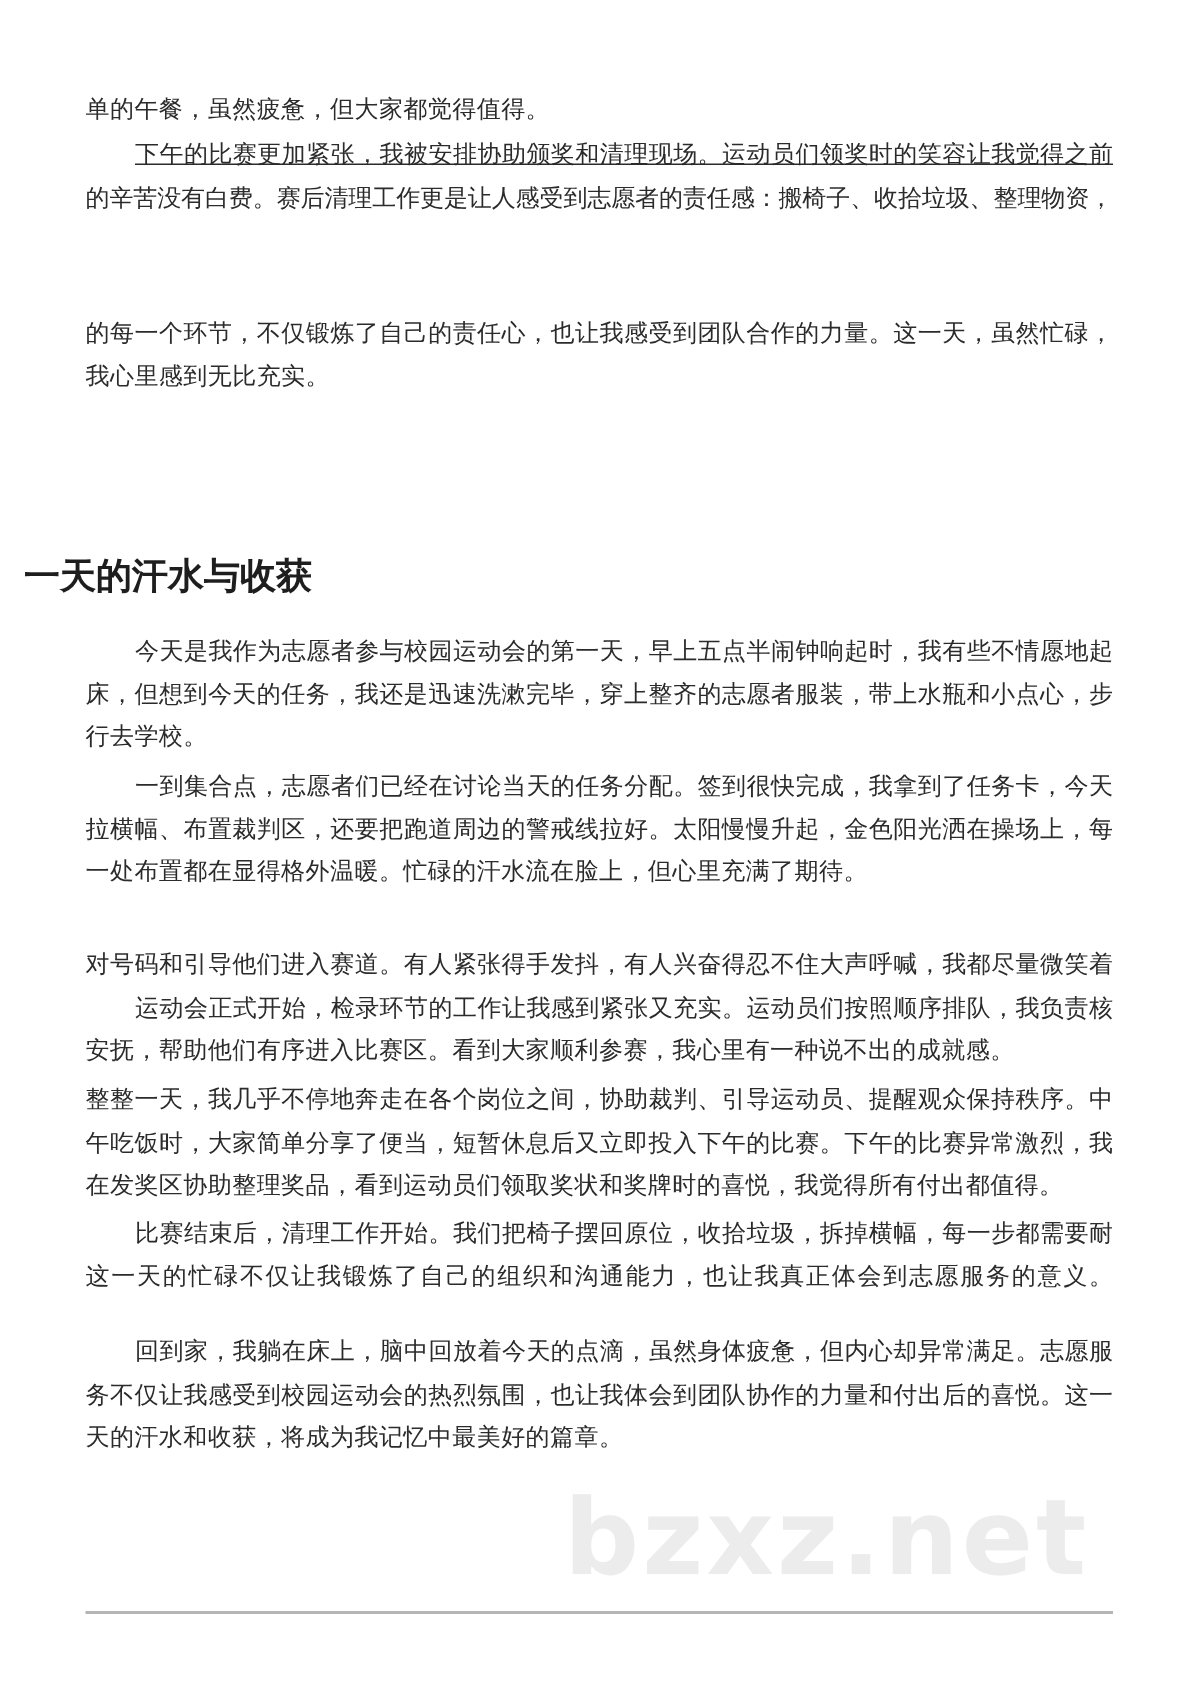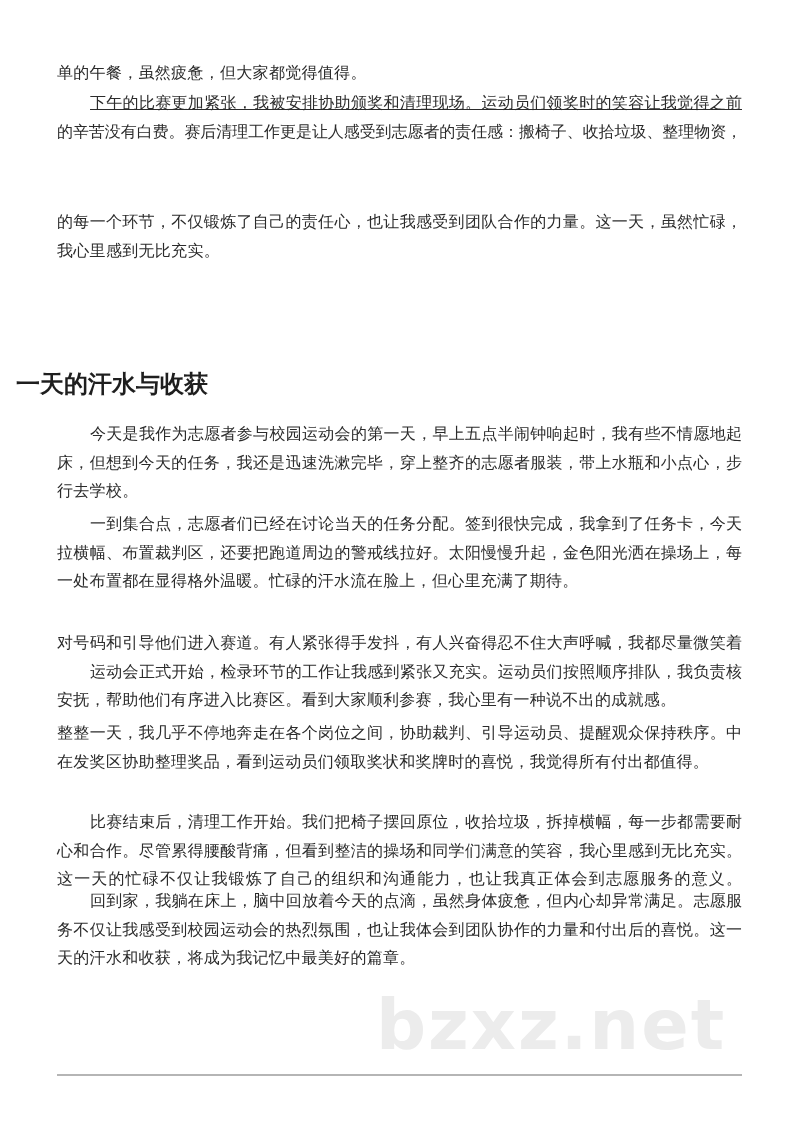--- a/index.html
+++ b/index.html
@@ -54,26 +54,26 @@
   </div>
 
   <div class="para" style="top:629px;">
     <div class="line" style="letter-spacing: 0px;">对号码和引导他们进入赛道。有人紧张得手发抖，有人兴奋得忍不住大声呼喊，我都尽量微笑着</div>
     <div class="line indent" style="letter-spacing: 0px;">运动会正式开始，检录环节的工作让我感到紧张又充实。运动员们按照顺序排队，我负责核</div>
     <div class="line last" style="letter-spacing: 0.3px;">安抚，帮助他们有序进入比赛区。看到大家顺利参赛，我心里有一种说不出的成就感。</div>
   </div>
 
   <div class="para" style="top:719px;">
     <div class="line" style="letter-spacing: 0px;">整整一天，我几乎不停地奔走在各个岗位之间，协助裁判、引导运动员、提醒观众保持秩序。中</div>
+    <div class="line" style="letter-spacing: 0px;">午吃饭时，大家简单分享了便当，短暂休息后又立即投入下午的比赛。下午的比赛异常激烈，我</div>
     <div class="line last" style="letter-spacing: 0.3px;">在发奖区协助整理奖品，看到运动员们领取奖状和奖牌时的喜悦，我觉得所有付出都值得。</div>
   </div>
 
   <div class="para" style="top:808px;">
     <div class="line indent" style="letter-spacing: 0px;">比赛结束后，清理工作开始。我们把椅子摆回原位，收拾垃圾，拆掉横幅，每一步都需要耐</div>
-    <div class="line" style="letter-spacing: 0px;">心和合作。尽管累得腰酸背痛，但看到整洁的操场和同学们满意的笑容，我心里感到无比充实。</div>
     <div class="line" style="letter-spacing: 0px;">这一天的忙碌不仅让我锻炼了自己的组织和沟通能力，也让我真正体会到志愿服务的意义。</div>
   </div>
 
   <div class="para" style="top:887px;">
     <div class="line indent" style="letter-spacing: 0px;">回到家，我躺在床上，脑中回放着今天的点滴，虽然身体疲惫，但内心却异常满足。志愿服</div>
     <div class="line" style="letter-spacing: 0px;">务不仅让我感受到校园运动会的热烈氛围，也让我体会到团队协作的力量和付出后的喜悦。这一</div>
     <div class="line last" style="letter-spacing: 0.3px;">天的汗水和收获，将成为我记忆中最美好的篇章。</div>
   </div>
 
   <div class="watermark">bzxz.net</div>

